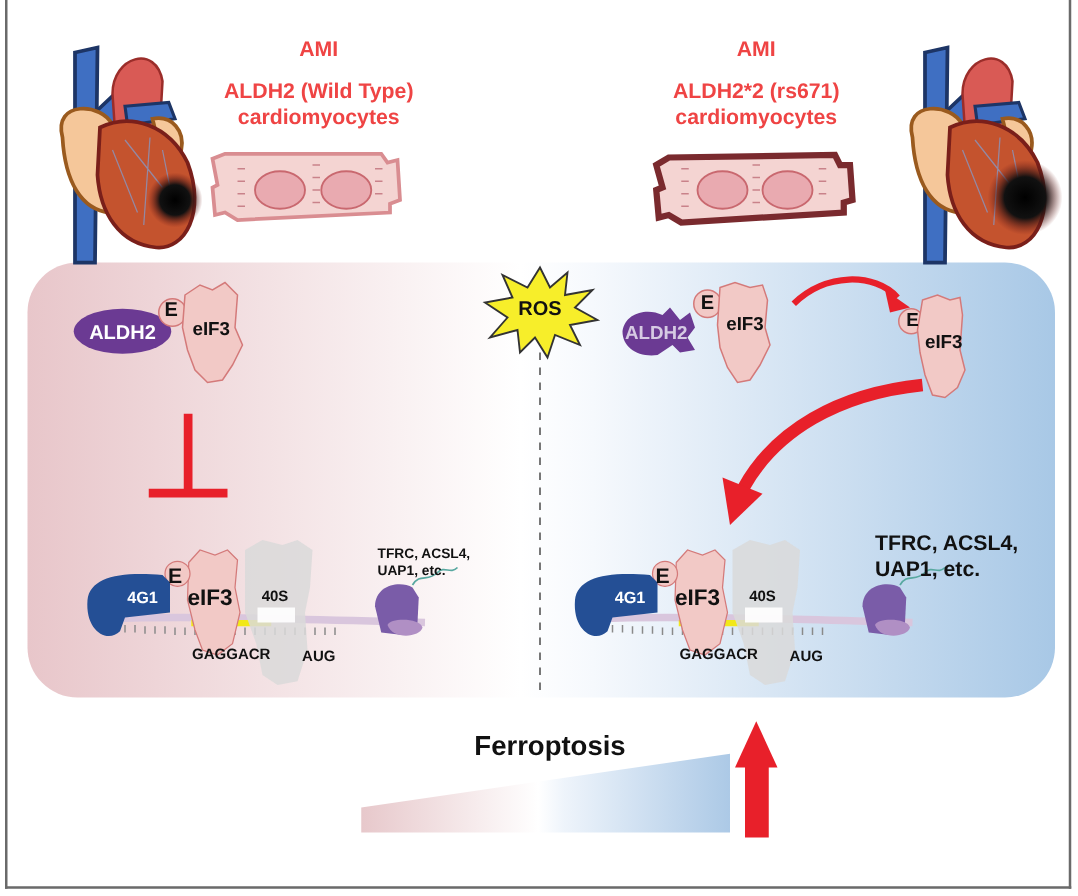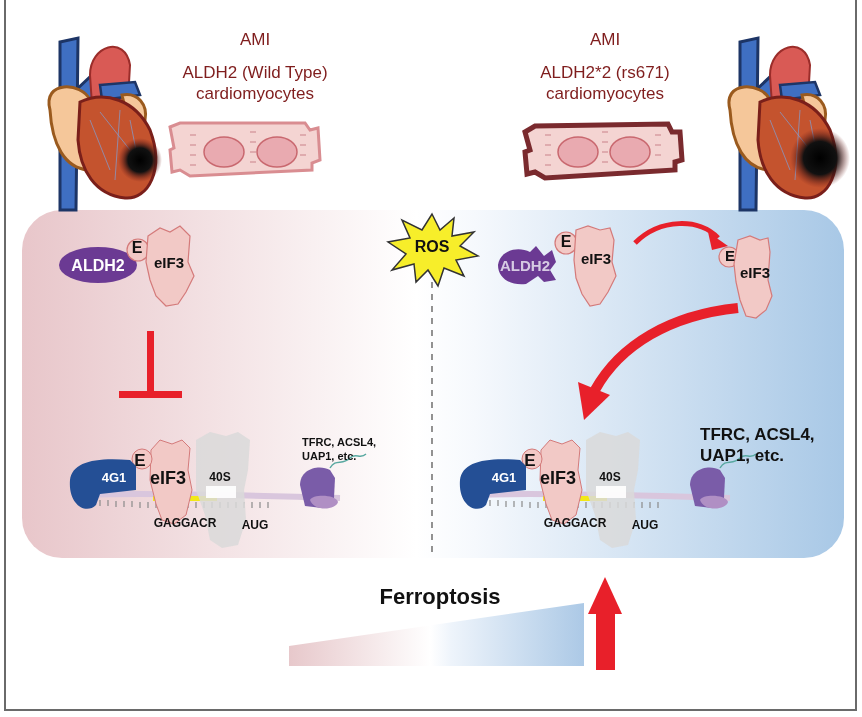--- a/index.html
+++ b/index.html
@@ -2,21 +2,21 @@
 <html><head>
 <meta charset="utf-8">
 <style>
   html, body { margin: 0; padding: 0; background: #ffffff; }
   body { width: 862px; height: 717px; position: relative; overflow: hidden;
          font-family: "Liberation Sans", "DejaVu Sans", sans-serif; }
   .frame { position: absolute; left: 4px; top: -2px; width: 853px; height: 713px;
            border-left: 2px solid #6a6a6a; border-right: 2px solid #6a6a6a; border-bottom: 2px solid #6a6a6a; box-sizing: border-box; }
   svg.main { position: absolute; left: 0; top: 0; }
   .lbl { font-weight: bold; fill: #111; }
-  .t { position: absolute; font-weight: normal; color: #7f1d1d; text-align: center; white-space: nowrap; }
+  .t { position: absolute; font-weight: bold; color: #ef4444; text-align: center; white-space: nowrap; }
 </style>
 </head>
 <body>
 
 <div class="frame"></div>
 
 <svg class="main" width="862" height="717" viewBox="0 0 862 717">
   <defs>
     <linearGradient id="bgGrad" x1="0" y1="0" x2="1" y2="0">
       <stop offset="0" stop-color="#e8c6ca"></stop>

